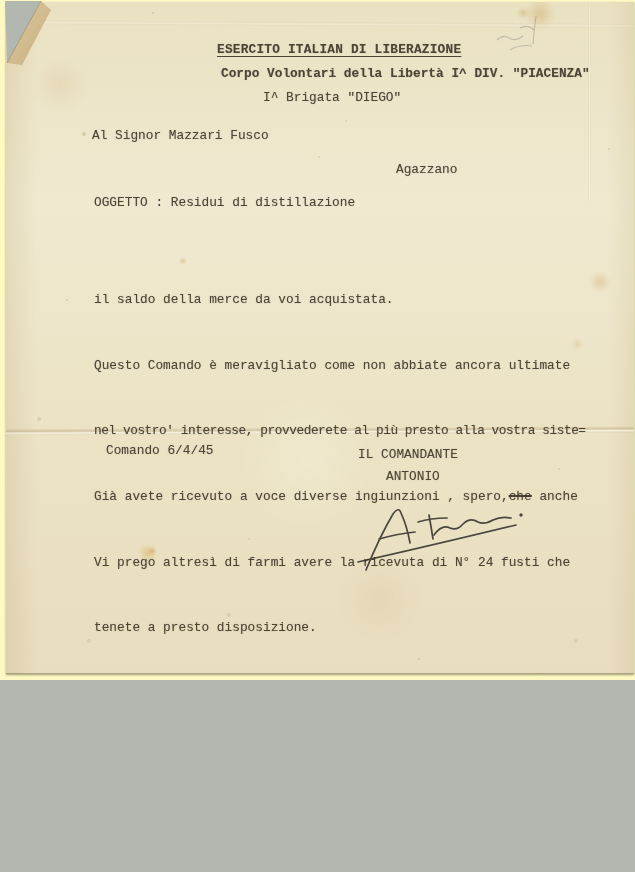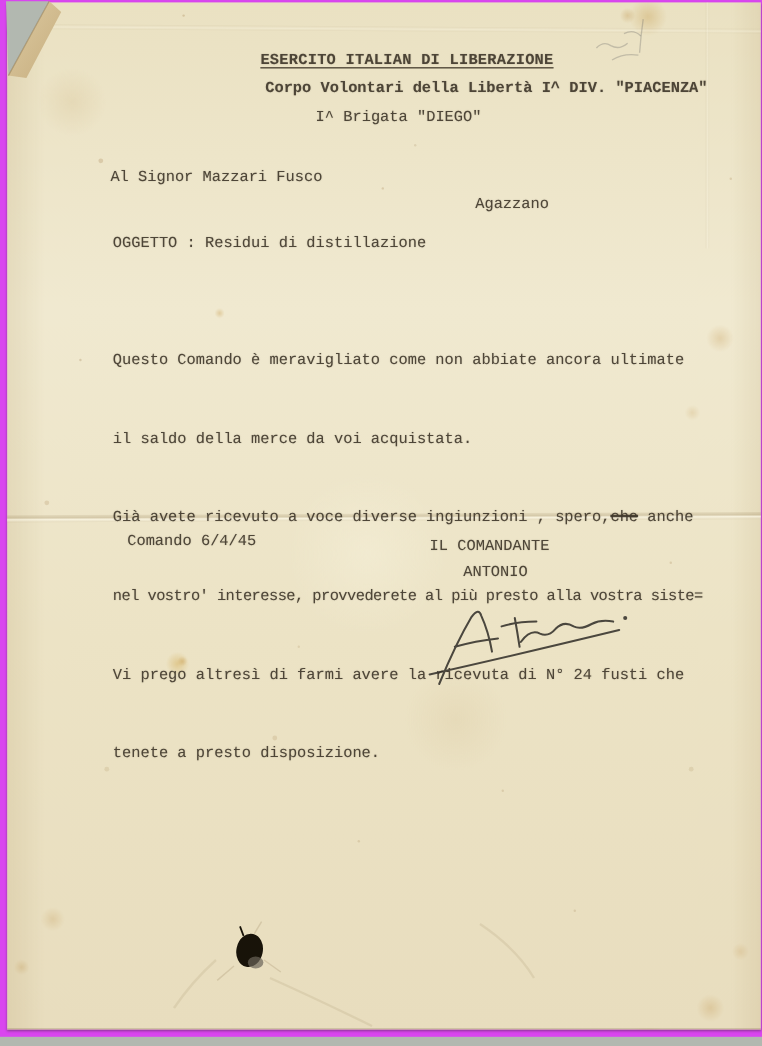--- a/index.html
+++ b/index.html
@@ -1,17 +1,17 @@
 <!DOCTYPE html>
 <html><head>
 <meta charset="utf-8">
 <style>
   html,body{margin:0;padding:0;}
   body{width:635px;height:872px;background:#b2b8b0;font-family:"Liberation Mono","DejaVu Sans Mono",monospace;}
-  .page{position:relative;width:635px;height:864px;overflow:hidden;background:#d946ef;}
+  .page{position:relative;width:635px;height:680px;overflow:hidden;background:#fef9c3;}
 
   
   .paper{
     position:absolute;left:6px;top:2px;right:1px;bottom:6px;
     background:
       radial-gradient(circle 22px at 534px 12px, rgba(188,140,52,.30), rgba(188,140,52,0) 72%),
       radial-gradient(circle 9px at 517px 11px,  rgba(180,130,50,.28), transparent 72%),
       radial-gradient(circle 16px at 594px 280px, rgba(185,135,55,.24), transparent 72%),
       radial-gradient(circle 9px at 571px 342px, rgba(185,135,55,.18), transparent 72%),
       radial-gradient(circle 14px at 142px 551px, rgba(200,150,40,.34), transparent 70%),
@@ -118,29 +118,29 @@
       <ellipse cx="208" cy="792" rx="11" ry="14" transform="rotate(12 208 792)" fill="#181309"></ellipse>
       <ellipse cx="213" cy="802" rx="6.5" ry="5" fill="#6a6458" opacity=".7"></ellipse>
       <path d="M203 780 l-3 -8" stroke="#181309" stroke-width="1.5" fill="none"></path>
     </g>
   </svg>
 
   <div class="tw tw-bold underlined" style="left:217px;top:42px;">ESERCITO ITALIAN DI LIBERAZIONE</div>
   <div class="tw" style="left:221px;top:66px;font-weight:bold;">Corpo Volontari della Libertà I^ DIV. "PIACENZA"</div>
   <div class="tw" style="left:263px;top:90px;">I^ Brigata "DIEGO"</div>
 
-  <div class="tw" style="left:92px;top:140px;">Al Signor Mazzari Fusco</div>
+  <div class="tw" style="left:92px;top:128px;">Al Signor Mazzari Fusco</div>
   <div class="tw" style="left:396px;top:162px;">Agazzano</div>
   <div class="tw" style="left:94px;top:195px;font-family:Liberation Mono, monospace;">OGGETTO : Residui di distillazione</div>
 
   <div class="tw body-block" style="left:94px;top:245px;">
+    <div class="bline">il saldo della merce da voi acquistata.</div>
     <div class="bline">Questo Comando è meravigliato come non abbiate ancora ultimate</div>
-    <div class="bline">il saldo della merce da voi acquistata.</div>
+    <div class="bline tight">nel vostro' interesse, provvederete al più presto alla vostra siste=</div>
     <div class="bline"><span>Già avete ricevuto a voce diverse ingiunzioni , spero,</span><span class="struck">che</span><span> anche</span></div>
-    <div class="bline tight">nel vostro' interesse, provvederete al più presto alla vostra siste=</div>
     <div class="bline">Vi prego altresì di farmi avere la ricevuta di N° 24 fusti che</div>
     <div class="bline">tenete a presto disposizione.</div>
   </div>
 
   <div class="tw" style="left:106px;top:443px;">Comando 6/4/45</div>
   <div class="tw" style="left:358px;top:447px;">IL COMANDANTE</div>
   <div class="tw" style="left:386px;top:469px;">ANTONIO</div>
 
   <svg class="sig" width="215" height="82" viewBox="0 0 215 82">
     <g stroke="#35322c" stroke-width="1.7" fill="none" stroke-linecap="round" opacity=".88">

